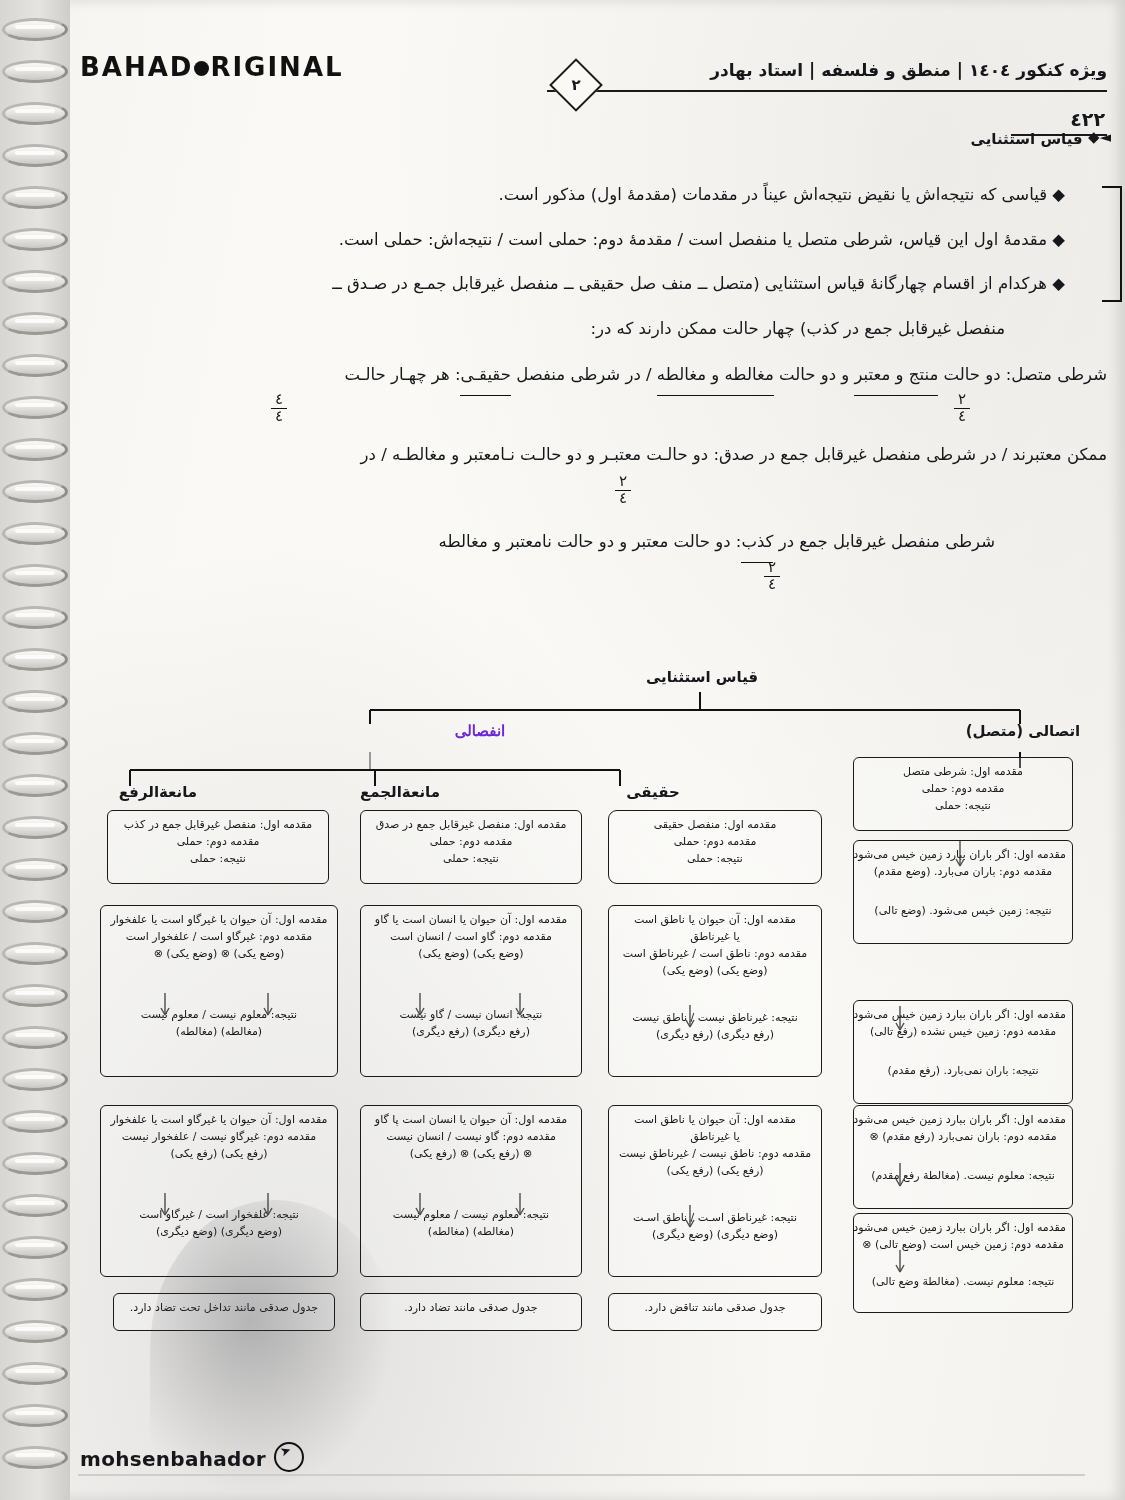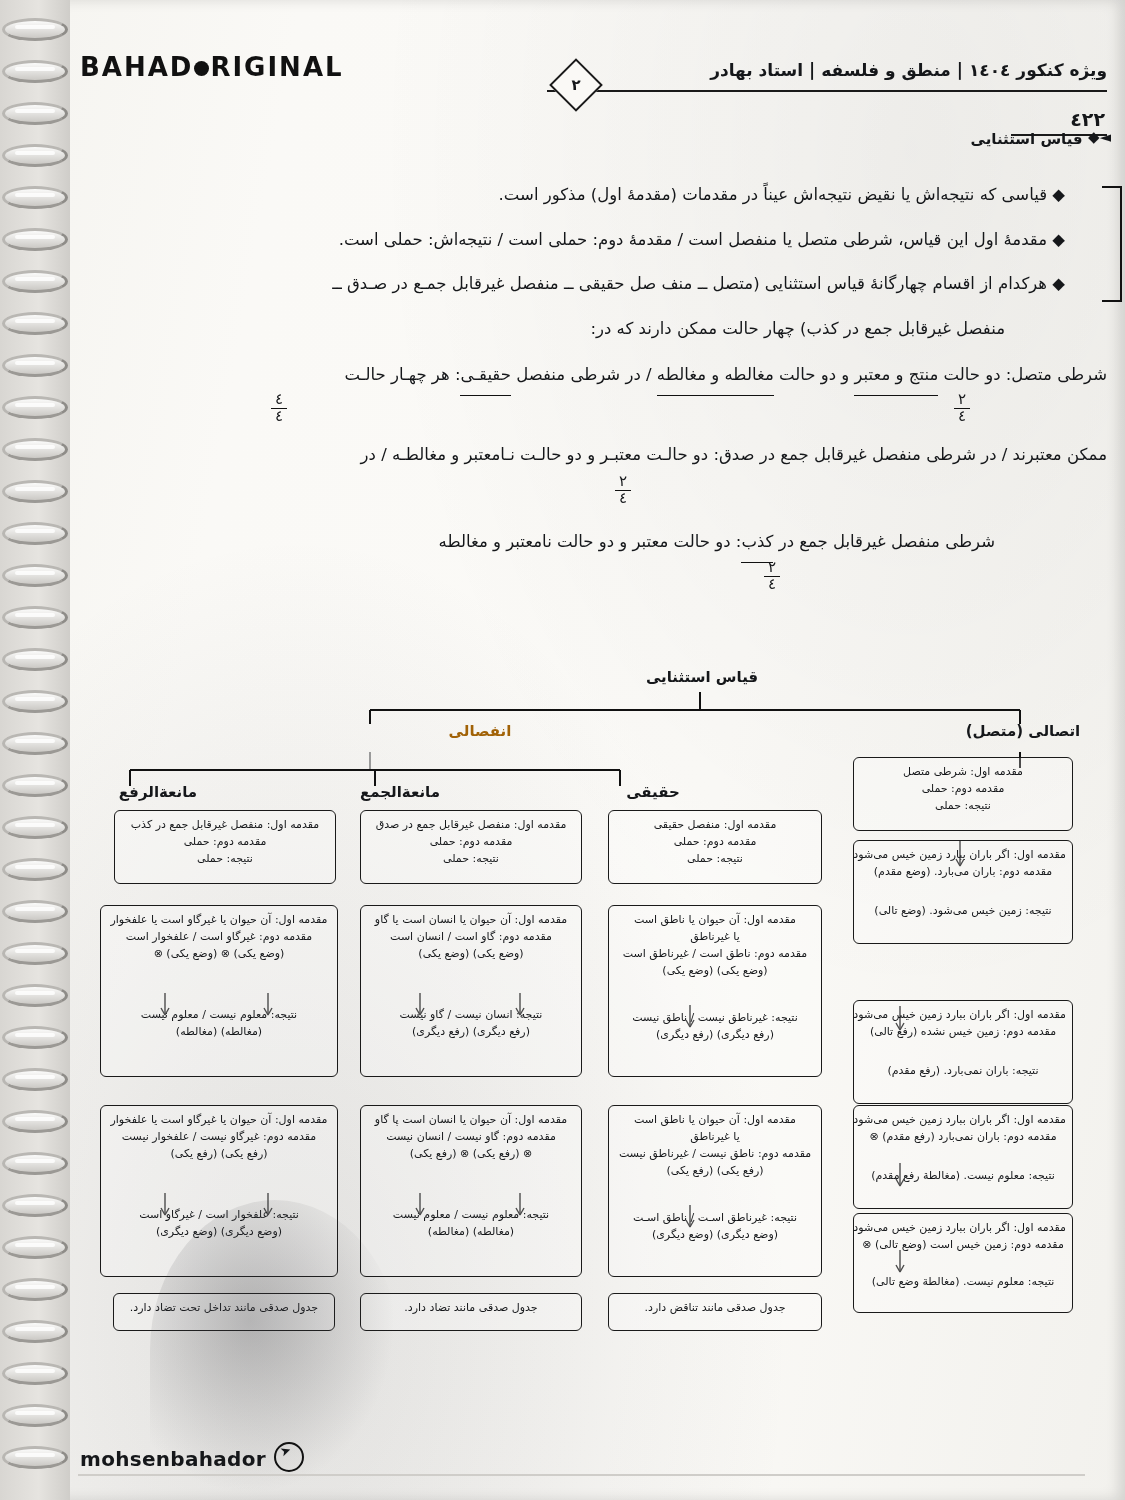--- a/index.html
+++ b/index.html
@@ -50,21 +50,21 @@
   .btext{position:absolute;font-size:16.5px;line-height:1.5;text-align:right;direction:rtl;}
   .ul{border-bottom:1.6px solid #111;padding-bottom:11px;}
   .bracket{position:absolute;border:2px solid #111;border-left:none;}
   .frac{display:inline-block;text-align:center;vertical-align:-14px;line-height:1.05;font-size:15px;}
   .frac .n{display:block;border-bottom:1.5px solid #111;padding:0 4px;}
   .frac .d{display:block;padding:0 4px;}
 
   
   .tree{position:absolute;left:0;top:0;width:1063px;height:1500px;}
   .node{position:absolute;font-size:15px;font-weight:bold;text-align:center;}
-  .grey{color:#a16207;}
+  .grey{color:#6d28d9;font-family:Liberation Serif, serif;}
   .box{position:absolute;border:1.6px solid #1a1a1a;border-radius:6px;
     font-size:11px;line-height:1.55;text-align:center;padding:5px 6px;direction:rtl;
     background:rgba(255,255,255,.25);}
   .box div{white-space:nowrap;}
   svg.lines{position:absolute;left:0;top:0;width:1063px;height:1500px;overflow:visible;}
   
   .footer{position:absolute;left:0;right:0;bottom:22px;height:40px;}
   .fbrand{position:absolute;left:80px;bottom:6px;font-size:20px;font-weight:bold;letter-spacing:.3px;}
   .fcircle{display:inline-block;width:26px;height:26px;border-radius:50%;border:2px solid #111;
      vertical-align:-6px;margin-left:8px;position:relative;}
@@ -245,21 +245,21 @@
     <div style="height:22px"></div>
     <div>نتیجه: معلوم نیست.      (مغالطة رفع مقدم)</div>
   </div>
   <div class="box" style="left:853px;top:1213px;width:206px;height:88px;">
     <div>مقدمه اول: اگر باران ببارد زمین خیس می‌شود</div>
     <div>مقدمه دوم: زمین خیس است (وضع تالی) ⊗</div>
     <div style="height:20px"></div>
     <div>نتیجه: معلوم نیست.        (مغالطة وضع تالی)</div>
   </div>
 
-  <div class="box" style="left:608px;top:810px;width:200px;height:62px;">
+  <div class="box" style="left:608px;top:810px;width:200px;height:62px;border-radius:9px;">
     <div>مقدمه اول: منفصل حقیقی</div>
     <div>مقدمه دوم: حملی</div>
     <div>نتیجه: حملی</div>
   </div>
   <div class="box" style="left:608px;top:905px;width:200px;height:160px;">
     <div>مقدمه اول: آن حیوان یا ناطق است</div>
     <div>یا غیرناطق</div>
     <div>مقدمه دوم: ناطق است / غیرناطق است</div>
     <div>(وضع یکی)    (وضع یکی)</div>
     <div style="height:30px"></div>
@@ -297,21 +297,21 @@
     <div>مقدمه دوم: گاو نیست / انسان نیست</div>
     <div>⊗ (رفع یکی)  ⊗ (رفع یکی)</div>
     <div style="height:44px"></div>
     <div>نتیجه: معلوم نیست / معلوم نیست</div>
     <div>(مغالطه)          (مغالطه)</div>
   </div>
   <div class="box" style="left:360px;top:1293px;width:208px;height:26px;">
     <div>جدول صدقی مانند تضاد دارد.</div>
   </div>
 
-  <div class="box" style="left:114px;top:810px;width:208px;height:62px;">
+  <div class="box" style="left:107px;top:810px;width:208px;height:62px;">
     <div>مقدمه اول: منفصل غیرقابل جمع در کذب</div>
     <div>مقدمه دوم: حملی</div>
     <div>نتیجه: حملی</div>
   </div>
   <div class="box" style="left:100px;top:905px;width:224px;height:160px;">
     <div>مقدمه اول: آن حیوان یا غیرگاو است یا علفخوار</div>
     <div>مقدمه دوم: غیرگاو است / علفخوار است</div>
     <div>(وضع یکی) ⊗   (وضع یکی) ⊗</div>
     <div style="height:44px"></div>
     <div>نتیجه: معلوم نیست / معلوم نیست</div>

